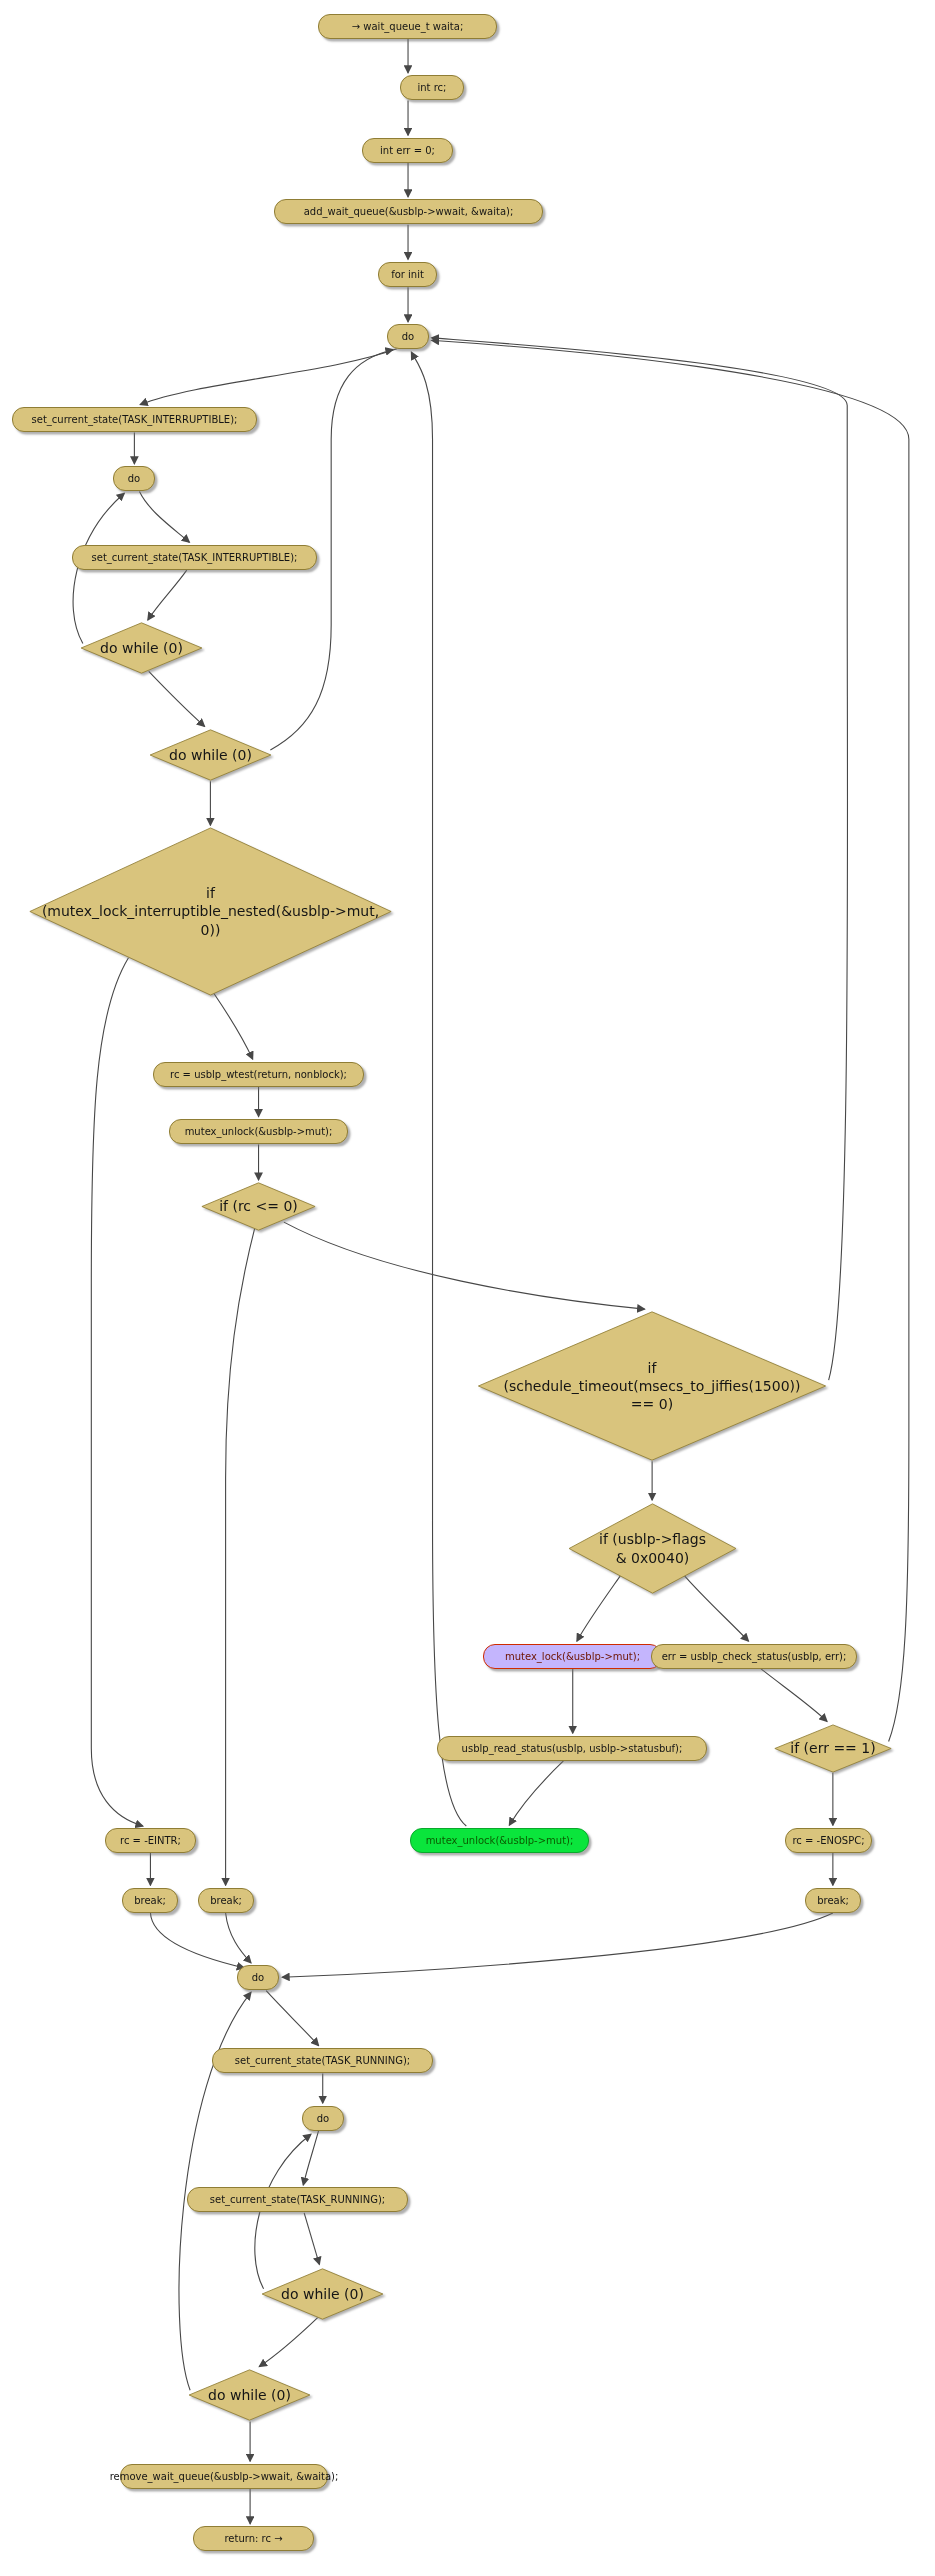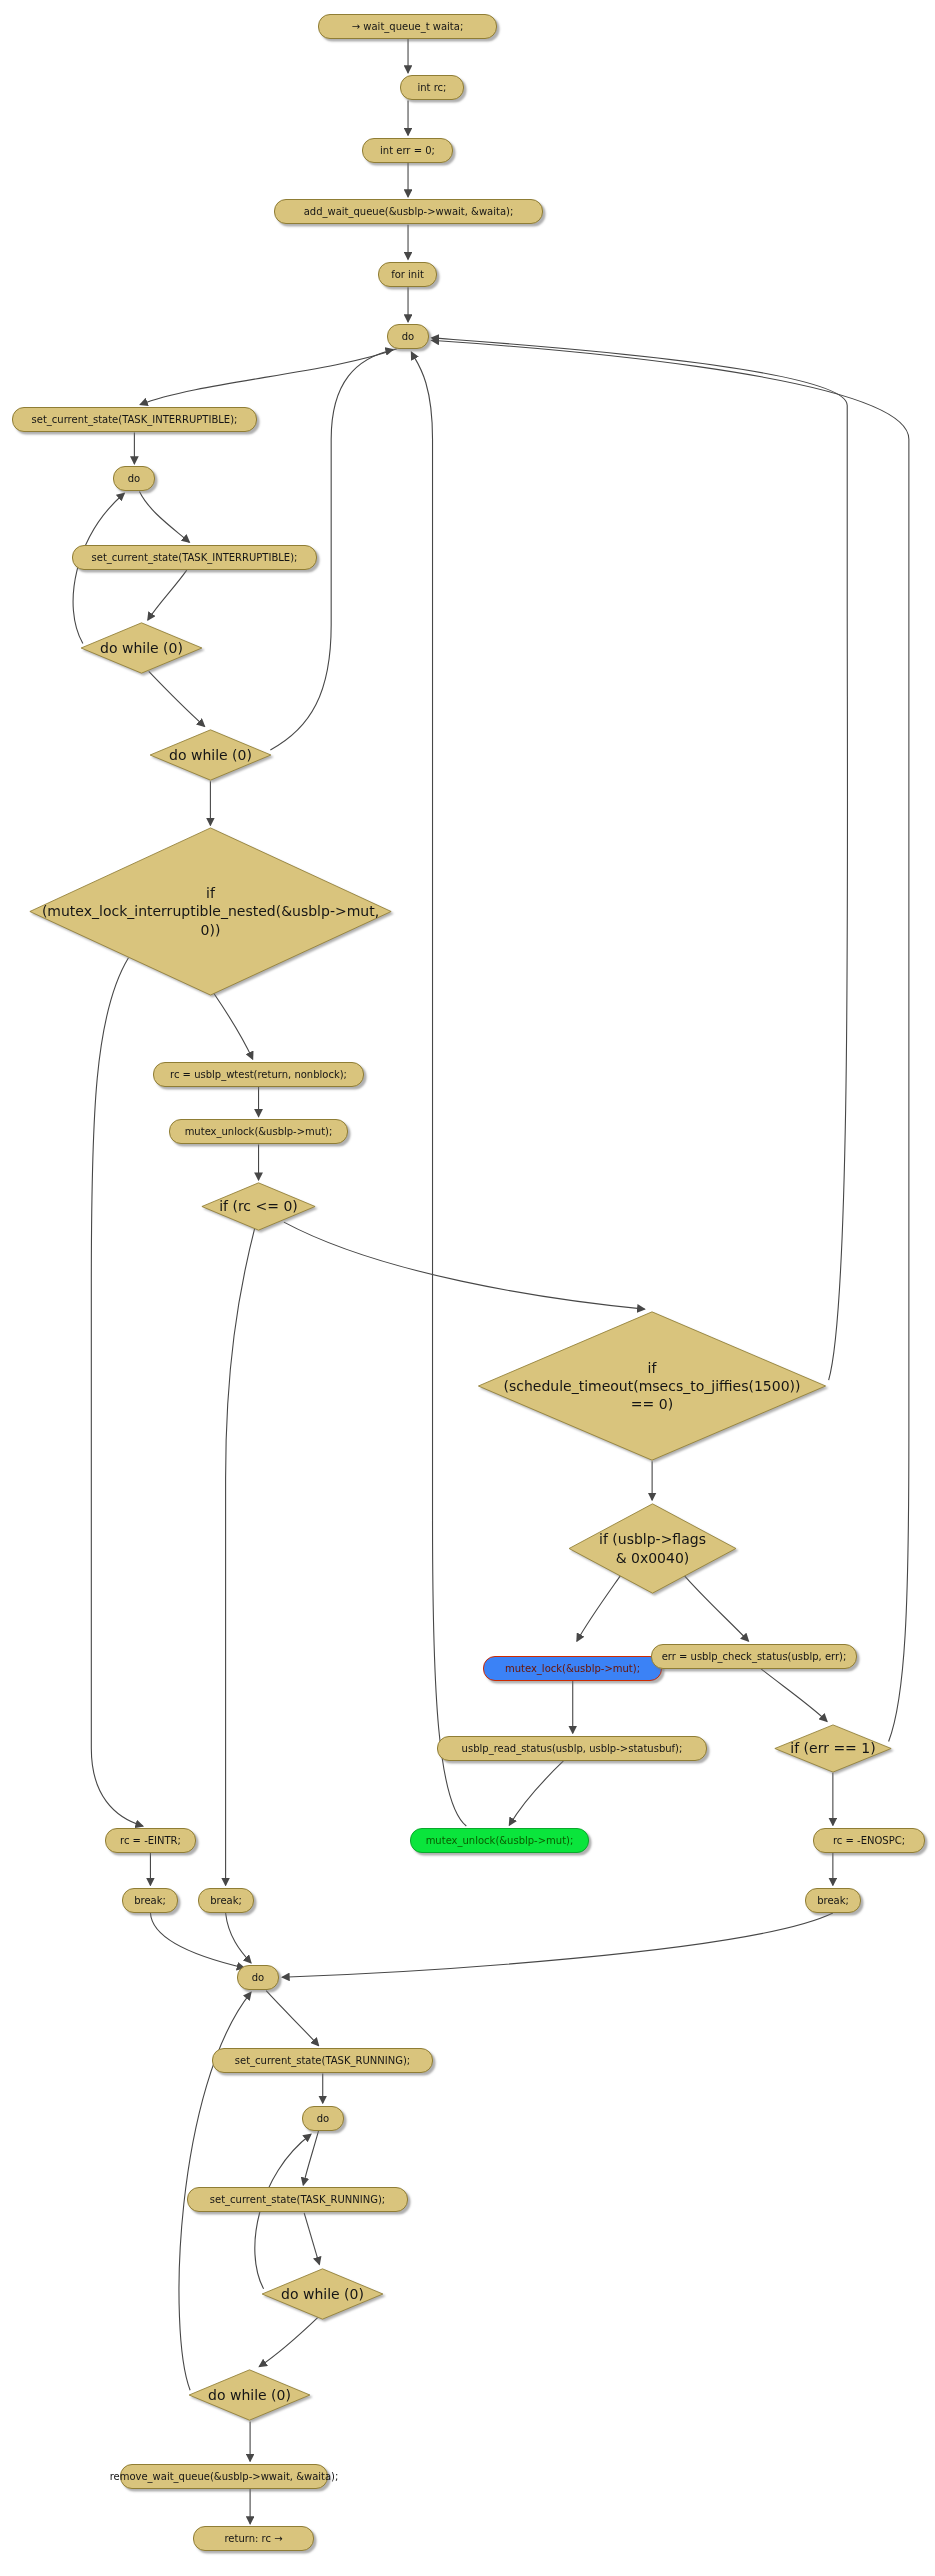--- a/index.html
+++ b/index.html
@@ -13,21 +13,21 @@
   svg.edges { position: absolute; left: 0; top: 0; }
   .edge { fill: none; stroke: #474747; stroke-width: 1.3; }
   .nb {
     position: absolute; height: 25px;
     display: flex; align-items: center; justify-content: center;
     background: #d9c47d; border: 0.8px solid #8f7d35; border-radius: 12px;
     font-size: 10px; color: #151515; text-align: center;
     padding: 0 3.4px; white-space: nowrap;
     box-shadow: 2.5px 2.5px 2.1px rgba(110,110,110,0.55);
   }
-  .nb.red   { background: #3b82f6; color: #6d1400; border-color: #cf2b00; margin-top: 12px; }
+  .nb.red   { background: #c4b5fd; color: #6d1400; border-color: #cf2b00; }
   .nb.green { background: #0ae53c; color: #0b5c00; border-color: #0aa82c; }
   .nd { position: absolute; }
   .nd svg { position: absolute; left: 0; top: 0; filter: drop-shadow(2.5px 2.5px 1.3px rgba(110,110,110,0.55)); }
   .nd .dl {
     position: absolute; inset: 0;
     display: flex; align-items: center; justify-content: center;
     text-align: center; font-size: 14px; color: #151515;
     white-space: pre-line; line-height: 1.3;
   }
   .dshape { fill: #d9c47d; stroke: #8f7d35; stroke-width: 1; }
@@ -96,21 +96,21 @@
   <div class="nb" style="left:387px;top:324px;width:42px">do</div>
   <div class="nb" style="left:12px;top:407px;width:245px">set_current_state(TASK_INTERRUPTIBLE);</div>
   <div class="nb" style="left:113px;top:466px;width:42px">do</div>
   <div class="nb" style="left:72px;top:545px;width:245px">set_current_state(TASK_INTERRUPTIBLE);</div>
   <div class="nb" style="left:153px;top:1062px;width:211px">rc = usblp_wtest(return, nonblock);</div>
   <div class="nb" style="left:169px;top:1119px;width:179px">mutex_unlock(&amp;usblp-&gt;mut);</div>
   <div class="nb red" style="left:483px;top:1644px;width:179px">mutex_lock(&amp;usblp-&gt;mut);</div>
   <div class="nb" style="left:651px;top:1644px;width:206px">err = usblp_check_status(usblp, err);</div>
   <div class="nb" style="left:437px;top:1736px;width:270px">usblp_read_status(usblp, usblp-&gt;statusbuf);</div>
   <div class="nb green" style="left:410px;top:1828px;width:179px">mutex_unlock(&amp;usblp-&gt;mut);</div>
-  <div class="nb" style="left:813px;top:1828px;width:112px">rc = -ENOSPC;</div>
+  <div class="nb" style="left:785px;top:1828px;width:87px">rc = -ENOSPC;</div>
   <div class="nb" style="left:105px;top:1828px;width:91px">rc = -EINTR;</div>
   <div class="nb" style="left:122px;top:1888px;width:56px">break;</div>
   <div class="nb" style="left:198px;top:1888px;width:56px">break;</div>
   <div class="nb" style="left:805px;top:1888px;width:56px">break;</div>
   <div class="nb" style="left:237px;top:1965px;width:42px">do</div>
   <div class="nb" style="left:212px;top:2048px;width:221px">set_current_state(TASK_RUNNING);</div>
   <div class="nb" style="left:302px;top:2106px;width:42px">do</div>
   <div class="nb" style="left:187px;top:2187px;width:221px">set_current_state(TASK_RUNNING);</div>
   <div class="nb" style="left:120px;top:2464px;width:208px">remove_wait_queue(&amp;usblp-&gt;wwait, &amp;waita);</div>
   <div class="nb" style="left:193px;top:2526px;width:121px">return: rc →</div>

